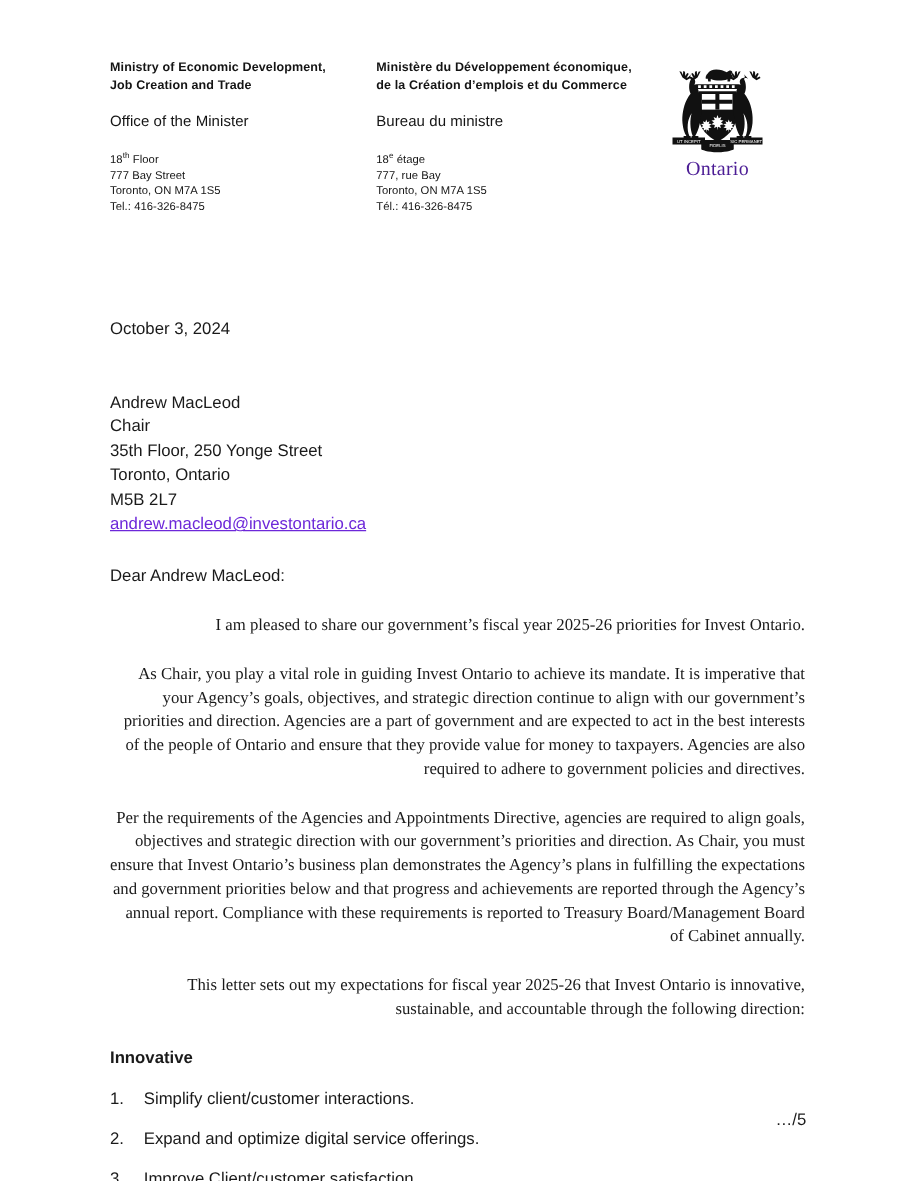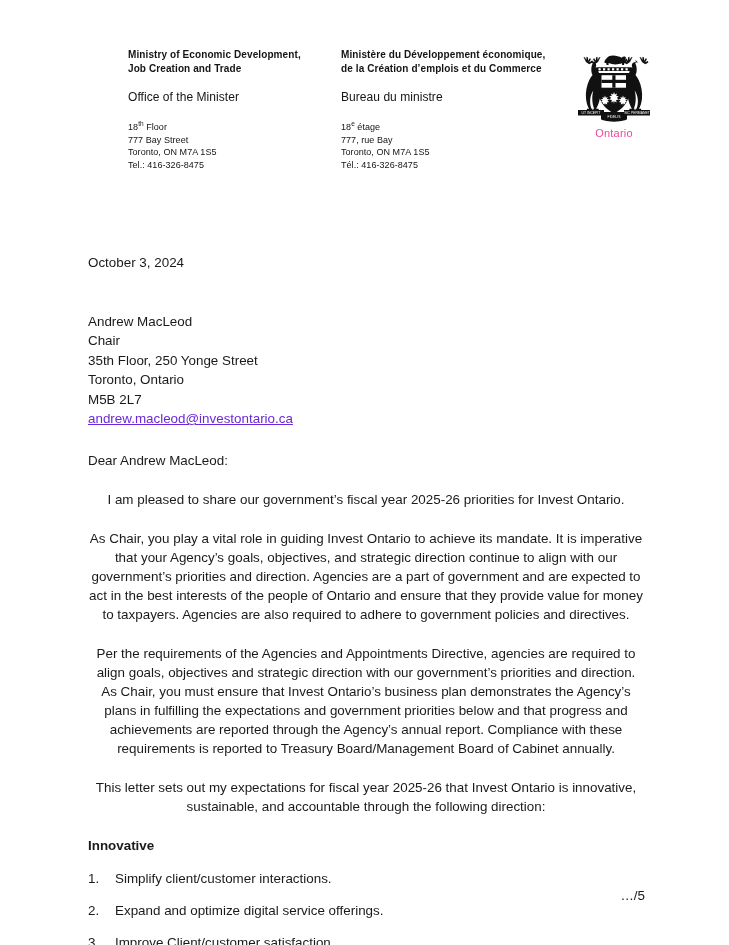--- a/index.html
+++ b/index.html
@@ -16,21 +16,20 @@
     overflow: hidden;
   }
 
   
   .letterhead {
     position: absolute;
     left: 0;
     top: 48px;
     width: 658px;
     height: 130px;
-    margin-left: 40px;
   }
   .lh-col {
     position: absolute;
     top: 0;
     font-size: 9.5px;
     line-height: 1.33;
     color: #141414;
   }
   .lh-col.en { left: 88px; width: 200px; }
   .lh-col.fr { left: 301px; width: 215px; }
@@ -58,25 +57,25 @@
   
   .logo-block {
     position: absolute;
     left: 528px;
     top: 0px;
     width: 92px;
     text-align: center;
   }
   .logo-arms { width: 92px; height: 78px; display: block; }
   .logo-word {
-    font-size: 11px;
+    font-size: 16px;
     letter-spacing: 0.2px;
-    color: #ec4899;
+    color: #4c1d95;
     margin-top: 1px;
-    font-family: Liberation Sans, sans-serif;
+    font-family: Liberation Serif, serif;
   }
 
   
   .doc-body {
     position: absolute;
     left: 88px;
     top: 205px;
     width: 556px;
     font-size: 13.4px;
     line-height: 1.42;
@@ -89,21 +88,22 @@
 
   .email-link {
     color: #6d28d9;
     text-decoration: underline;
   }
 
   .salutation { margin-bottom: 20px; }
 
   p.para {
     margin: 0 0 20px 0;
-    text-align: center;
+    text-align: right;
+    font-family: Liberation Serif, serif;
   }
 
   h2.section-heading {
     font-size: 13.4px;
     font-weight: bold;
     margin: 0 0 14px 0;
   }
 
   ol.direction-list {
     margin: 0;

